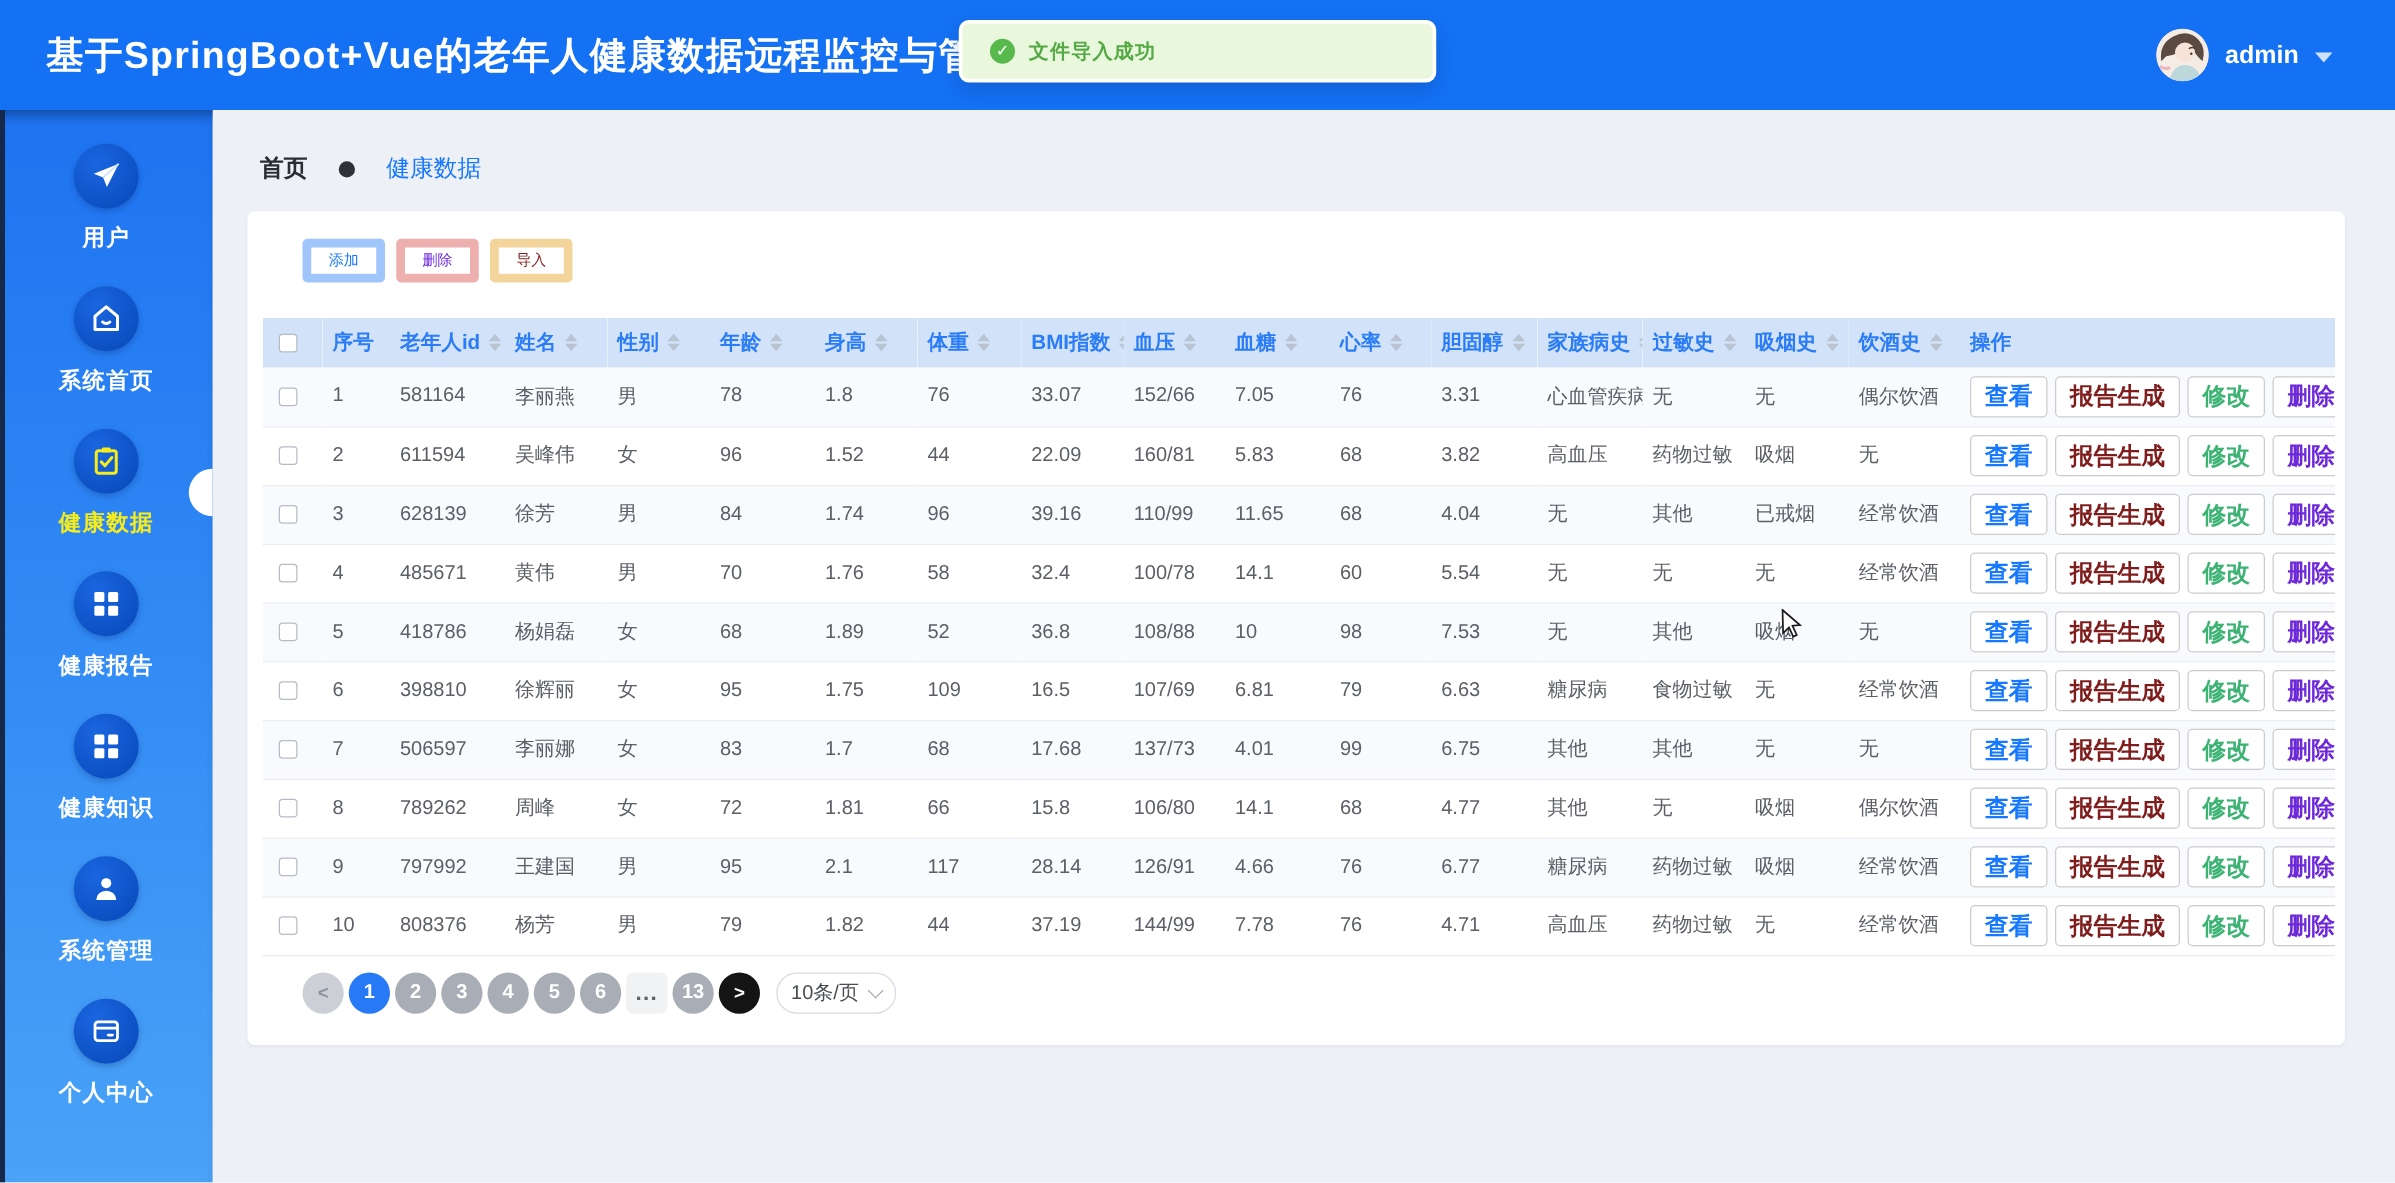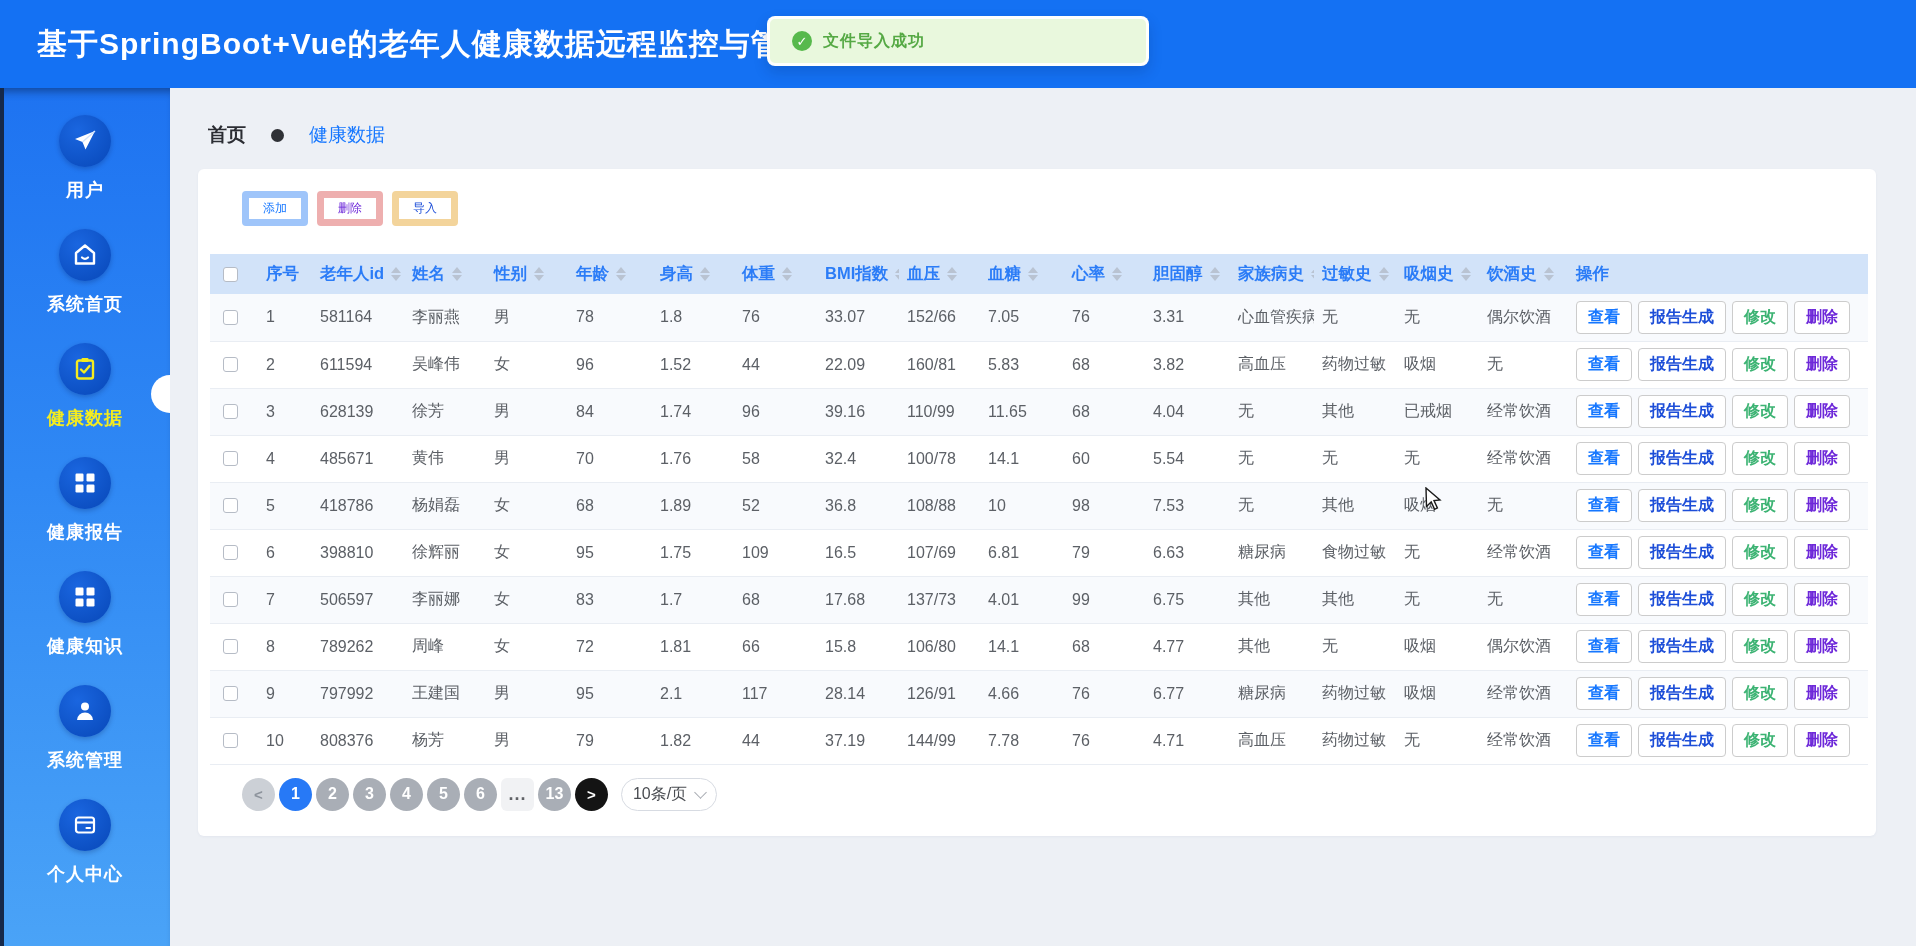--- a/index.html
+++ b/index.html
@@ -49,40 +49,40 @@
   .bc-current { font-size:19px; color:#1677ff; cursor:pointer; }
 
   .card { margin-top:21px; width:1678px; min-height:667px; background:#ffffff; border-radius:6px;
     padding:22px 0 20px 12px; box-shadow:0 1px 3px rgba(30,60,110,.05); }
 
   .btn-row { display:flex; gap:9px; margin-left:32px; }
   .btn { height:35px; padding:0 14px; background:#fff; border-radius:4px; font-size:12px;
     display:flex; align-items:center; justify-content:center; cursor:pointer; border:7px solid #a21caf; }
   .t-primary { color:#1677ff; border-color:#9fc5fa; }
   .t-danger  { color:#6d28d9; border-color:#eeafaf; }
-  .t-warning { color:#1d4ed8; border-color:#f3d49b; }
+  .t-warning { color:#7f1d1d; border-color:#f3d49b; }
   .t-success { color:#3cb373; border-color:#a9dfc4; }
 
   
   table.data { border-collapse:collapse; table-layout:fixed; width:1658px; margin-top:28px; }
   table.data th { height:40px; background:#d2e3f9; color:#2b7cf7; font-size:16.5px; font-weight:bold;
     text-align:left; padding:0 0 0 8px; white-space:nowrap; overflow:hidden; }
   table.data td { height:47px; color:#5c6066; font-size:16px; text-align:left; padding:0 0 0 8px;
     border-bottom:1px solid #e9edf3; white-space:nowrap; overflow:hidden; }
   table.data tbody tr:nth-child(odd) td { background:#f8fafd; }
   .th-inner { display:inline-flex; align-items:center; gap:7px; }
   .sort-caret { display:inline-flex; flex-direction:column; gap:2px; }
   .sort-caret .up { width:0;height:0;border-left:5px solid transparent;border-right:5px solid transparent;
     border-bottom:6px solid #b9c3d2; }
   .sort-caret .down { width:0;height:0;border-left:5px solid transparent;border-right:5px solid transparent;
     border-top:6px solid #b9c3d2; }
   .checkbox { width:15px; height:15px; border:1px solid #b6bcc6; border-radius:3px; background:#fff;
     margin-left:5px; cursor:pointer; }
   .act-wrap { display:flex; gap:6px; align-items:center; }
-  .act-btn { height:33px; padding:0 11px; background:#fff; border-radius:4px; font-size:16px;
+  .act-btn { height:33px; padding:0 11px; background:#fff; border-radius:4px; font-size:19px;
     display:flex; align-items:center; cursor:pointer; border:1px solid #ccc; font-weight:bold; }
 
   
   .pagination { display:flex; align-items:center; gap:4px; margin:13px 0 0 32px; }
   .pg { min-width:33px; height:33px; border-radius:50%; background:#a9aeb6; color:#fff;
     display:flex; align-items:center; justify-content:center; font-size:16px; font-weight:bold; cursor:pointer; }
   .pg.prev { background:#ccd0d6; color:#8d939c; font-size:15px; }
   .pg.next { background:#141414; color:#fff; font-size:15px; }
   .pg.active { background:#2779f6; }
   .pg.ellipsis { background:#f1f2f4; color:#606266; border-radius:6px; font-size:18px; letter-spacing:1px; }
@@ -93,20 +93,35 @@
     transform:rotate(45deg); margin-top:-4px; }
 
   
   .mouse-cursor { position:absolute; left:1425px; top:487px; z-index:50; pointer-events:none; }
 </style>
 </head>
 <body>
 
 <div class="top-header">
   <div class="app-title">基于SpringBoot+Vue的老年人健康数据远程监控与管理系统</div>
+  <div class="user-box">
+    <div class="avatar">
+      <svg width="42" height="42" viewBox="0 0 42 42">
+        <circle cx="21" cy="21" r="21" fill="#f6ece6"></circle>
+        <path d="M4 26 Q2 12 14 6 Q26 0 34 9 Q40 16 37 26 Q30 20 28 13 Q20 20 8 22 Z" fill="#5a4a42"></path>
+        <circle cx="23" cy="19" r="8" fill="#f8e3d8"></circle>
+        <path d="M10 42 Q14 28 24 29 Q34 30 36 42 Z" fill="#bcd8da"></path>
+        <path d="M26 16 q3 -2 5 0" stroke="#4a3b35" stroke-width="1.2" fill="none"></path>
+        <circle cx="28" cy="20" r="1" fill="#4a3b35"></circle>
+        <path d="M3 30 q4 3 8 1" stroke="#e8b7c0" stroke-width="2.5" fill="none"></path>
+      </svg>
+    </div>
+    <span class="user-name">admin</span>
+    <span class="user-caret"></span>
+  </div>
 </div>
 
 <div class="toast">
   <span class="toast-icon">✓</span>
   <span class="toast-text">文件导入成功</span>
 </div>
 
 <div class="sidebar">
   <div class="sidebar-edge"></div>
   <div id="side-items">

